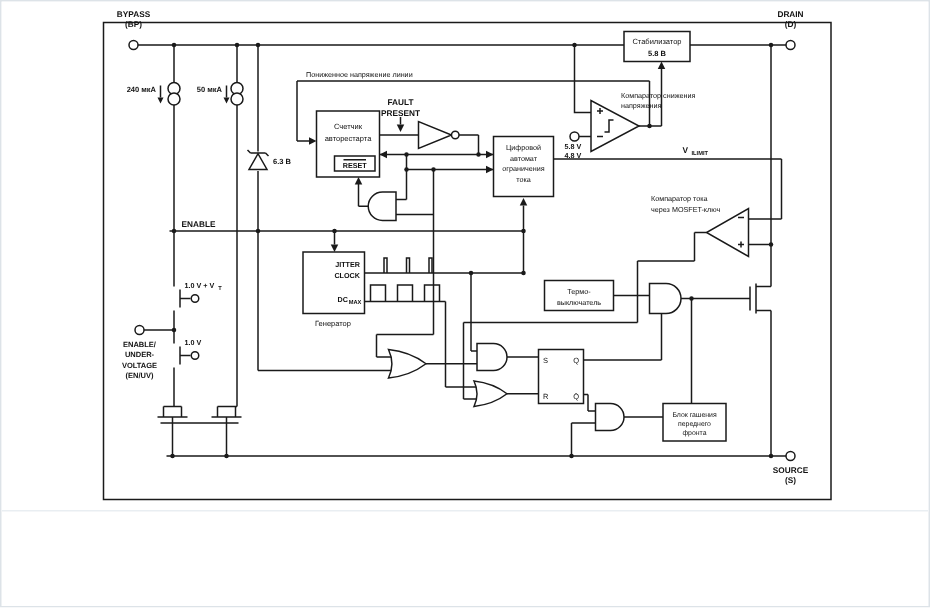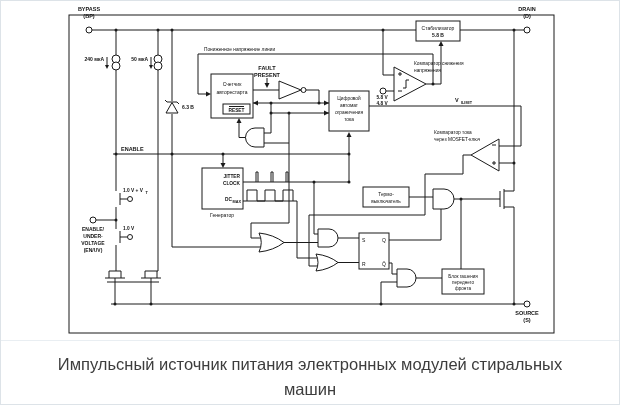--- a/index.html
+++ b/index.html
@@ -201,14 +201,13 @@
         <text class="t s46 mid" x="462" y="283">переднего</text>
         <text class="t s46 mid" x="462" y="289">фронта</text>
         <text class="t s5" x="361" y="241">S</text>
         <text class="t s5" x="361" y="265">R</text>
         <text class="t s5 end" x="385" y="241">Q</text>
         <text class="t s5 end" x="385" y="265">Q̄</text>
       </g>
     </svg>
   </div>
 
-  <div class="caption">Импульсный источник питания электронных модулей стиральных машин</div>
 </div>
 
 </body></html>

